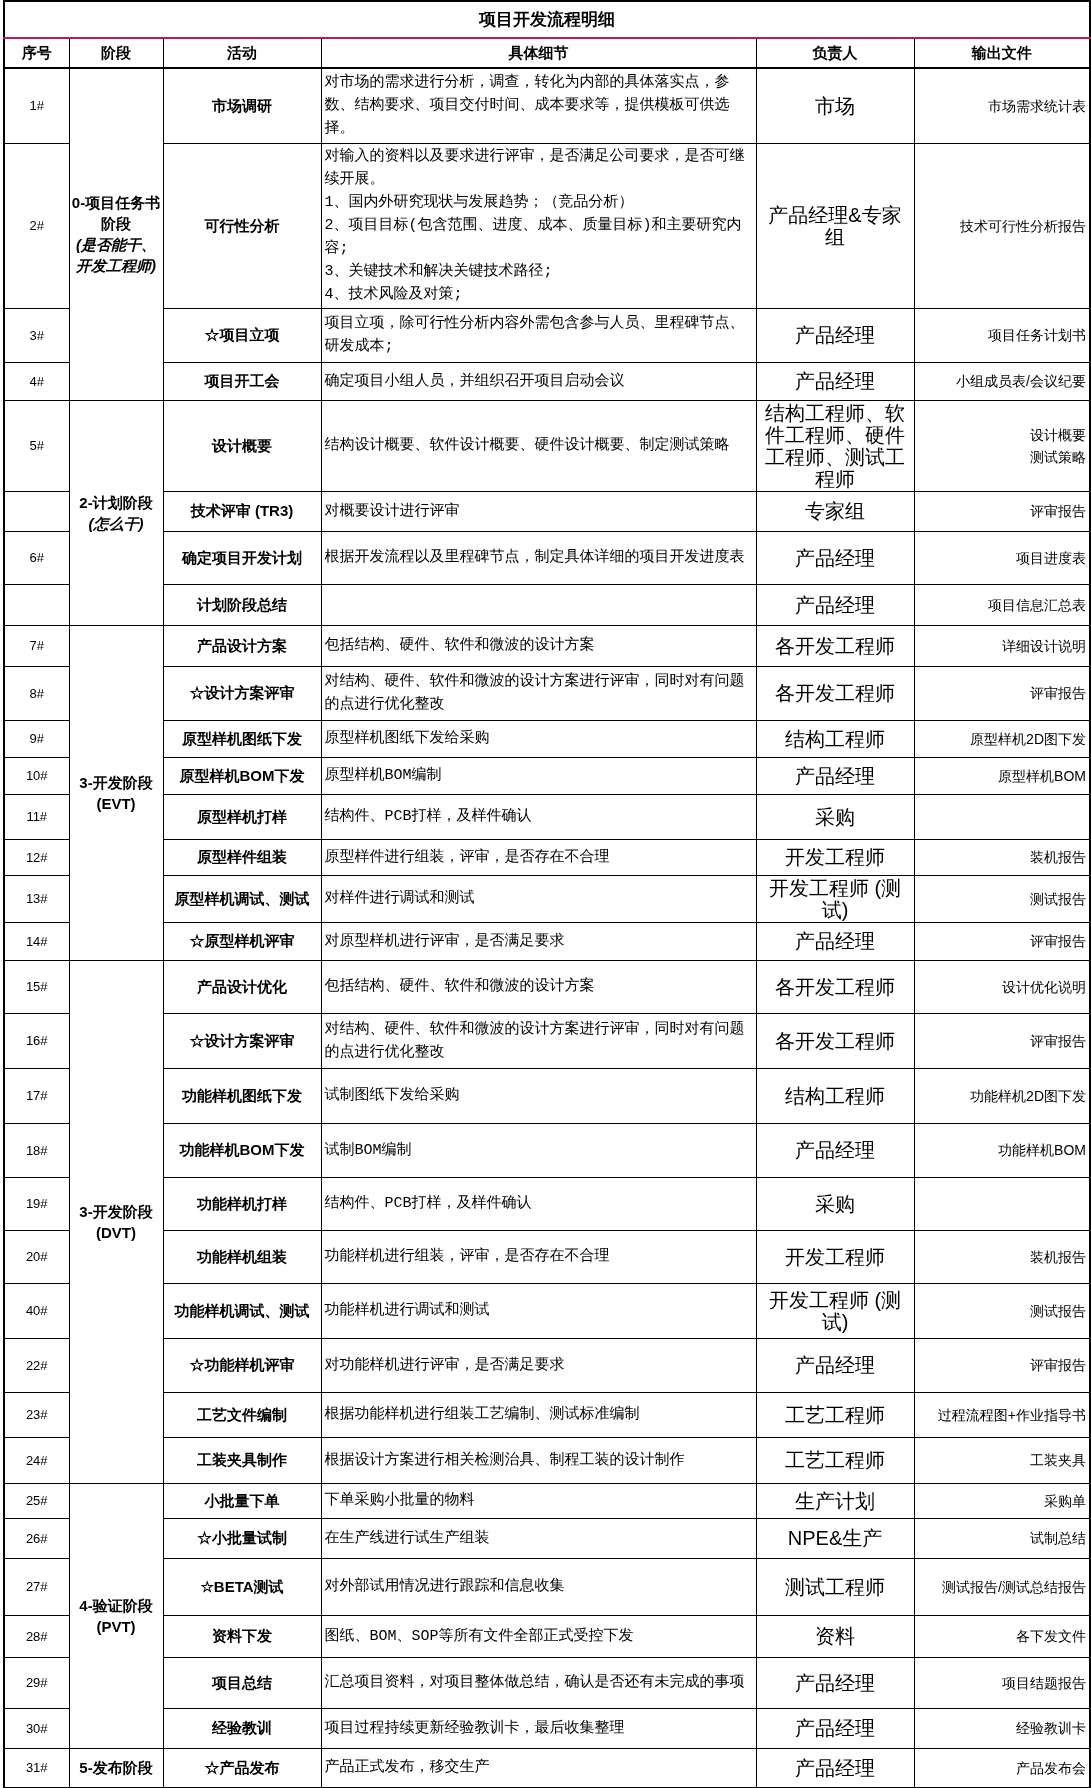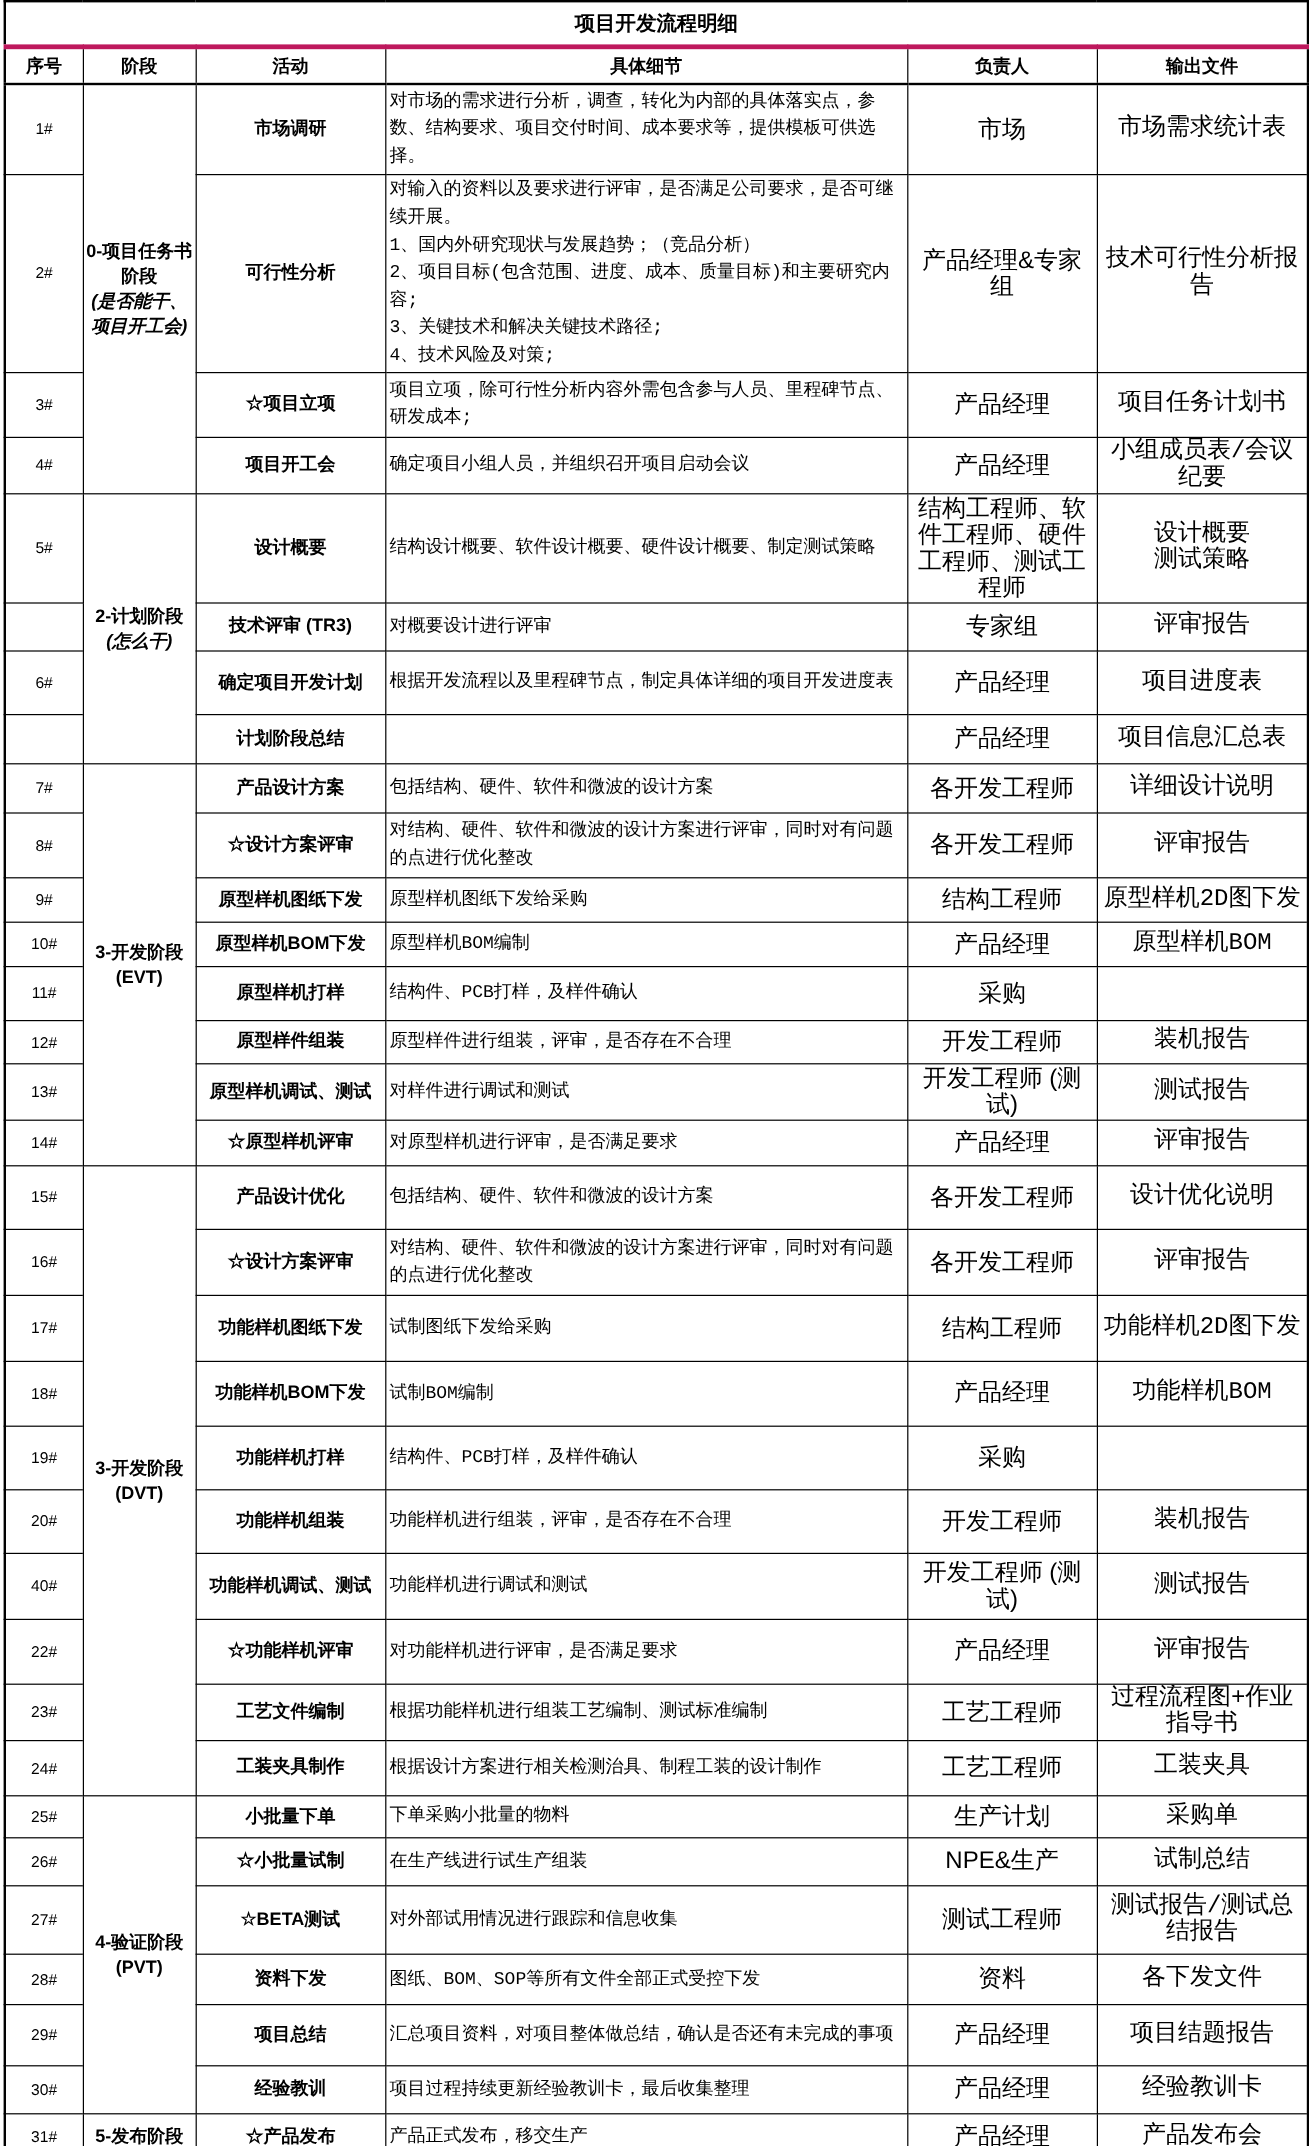--- a/index.html
+++ b/index.html
@@ -1,28 +1,28 @@
 <!DOCTYPE html>
 <html><head>
 <meta charset="utf-8">
 <style>
   html,body{margin:0;padding:0;background:#fff;}
   body{width:1091px;font-family:"Liberation Sans",sans-serif;color:#000;}
   table{border-collapse:collapse;table-layout:fixed;width:1086px;margin-left:3px;border:2px solid #000;}
   td,th{border:1px solid #000;padding:1px 3px;vertical-align:middle;overflow:hidden;}
-  .title-cell{font-size:17px;font-weight:bold;text-align:center;height:33px;border-bottom:4px solid #be185d;}
+  .title-cell{font-size:17px;font-weight:bold;text-align:center;height:33px;border-bottom:2px solid #be185d;}
   th.colhead{font-size:15px;font-weight:bold;text-align:center;height:26px;border-bottom:2px solid #000;}
   td.num{font-size:13px;text-align:center;}
   td.phase{font-size:15px;font-weight:bold;text-align:center;line-height:21px;padding:1px 2px;}
   .psub{font-weight:bold;}
   .psub.italic{font-style:italic;font-weight:600;}
   td.act{font-size:15px;font-weight:bold;text-align:center;line-height:20px;padding:1px 2px;}
   td.det{font-size:15px;text-align:left;white-space:pre-wrap;line-height:23px;padding:1px 3px;font-family:Liberation Mono, monospace;}
   td.own{font-size:20px;text-align:center;line-height:22px;}
-  td.out{font-size:20px;text-align:center;white-space:pre-wrap;line-height:22px;font-family:Liberation Mono, monospace;}
+  td.out{font-size:14px;text-align:right;white-space:pre-wrap;line-height:22px;}
 </style>
 </head>
 <body>
 
 <table>
   <colgroup>
     <col style="width:65px">
       <col style="width:94px">
       <col style="width:158px">
     <col style="width:435px">
@@ -40,21 +40,21 @@
         <th class="colhead">具体细节</th>
         <th class="colhead">负责人</th>
         <th class="colhead">输出文件</th>
       </tr>
   </thead>
   <tbody id="table-body">
       <tr style="height: 75px;">
         <td class="num">1#</td>
         <td class="phase" rowspan="4">
           <div>0-项目任务书阶段</div>
-          <div class="psub italic">(是否能干、项目开工会)</div>
+          <div class="psub italic">(是否能干、开发工程师)</div>
         </td>
         <td class="act">市场调研</td>
         <td class="det">对市场的需求进行分析，调查，转化为内部的具体落实点，参数、结构要求、项目交付时间、成本要求等，提供模板可供选择。</td>
         <td class="own">市场</td>
         <td class="out">市场需求统计表</td>
       </tr>
       <tr style="height: 165px;">
         <td class="num">2#</td>
         <td class="act">可行性分析</td>
         <td class="det">对输入的资料以及要求进行评审，是否满足公司要求，是否可继续开展。

